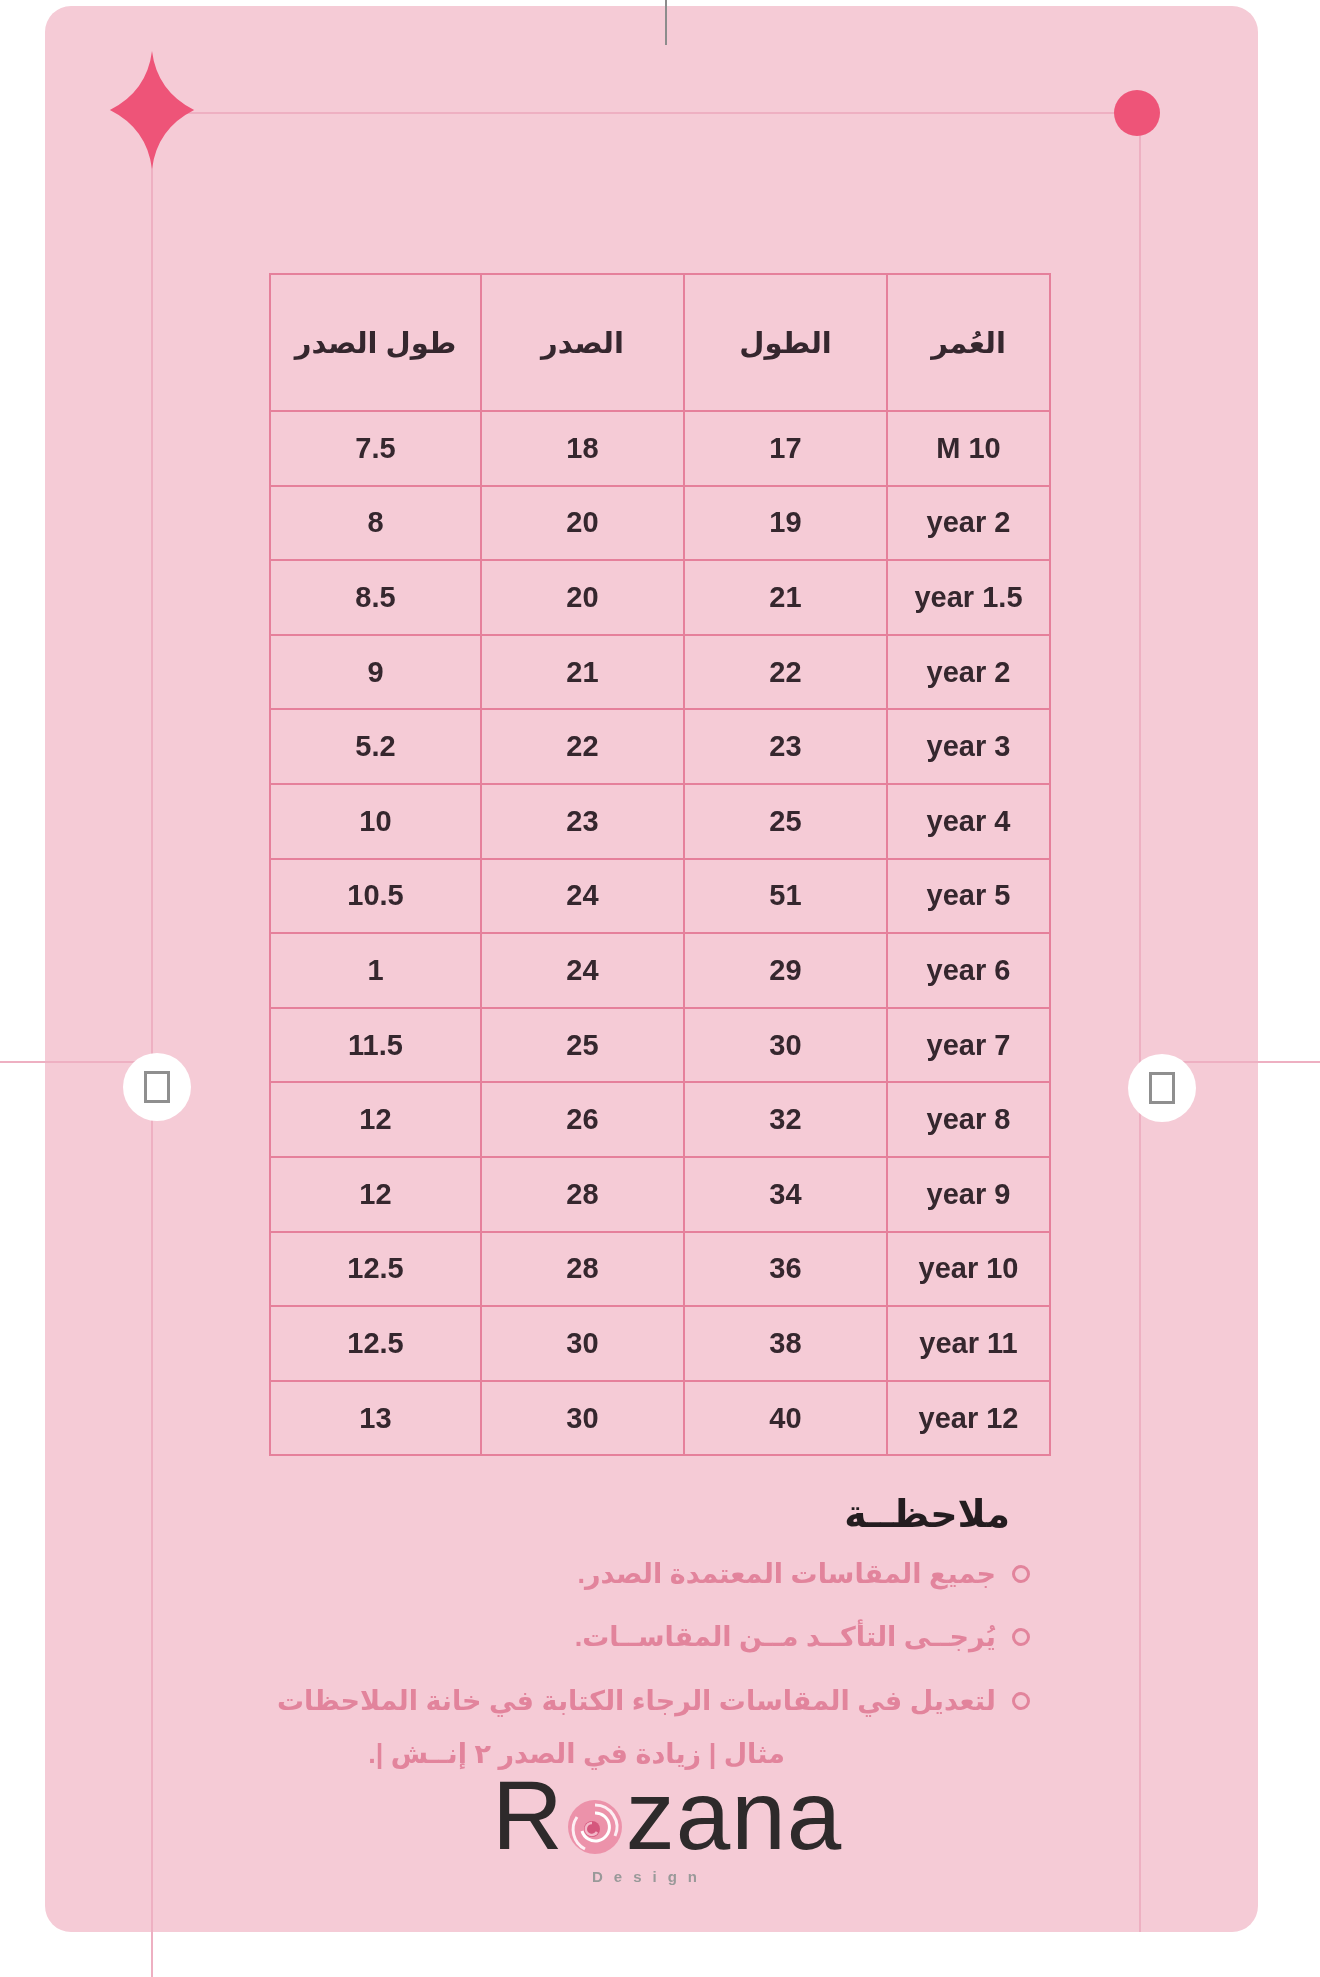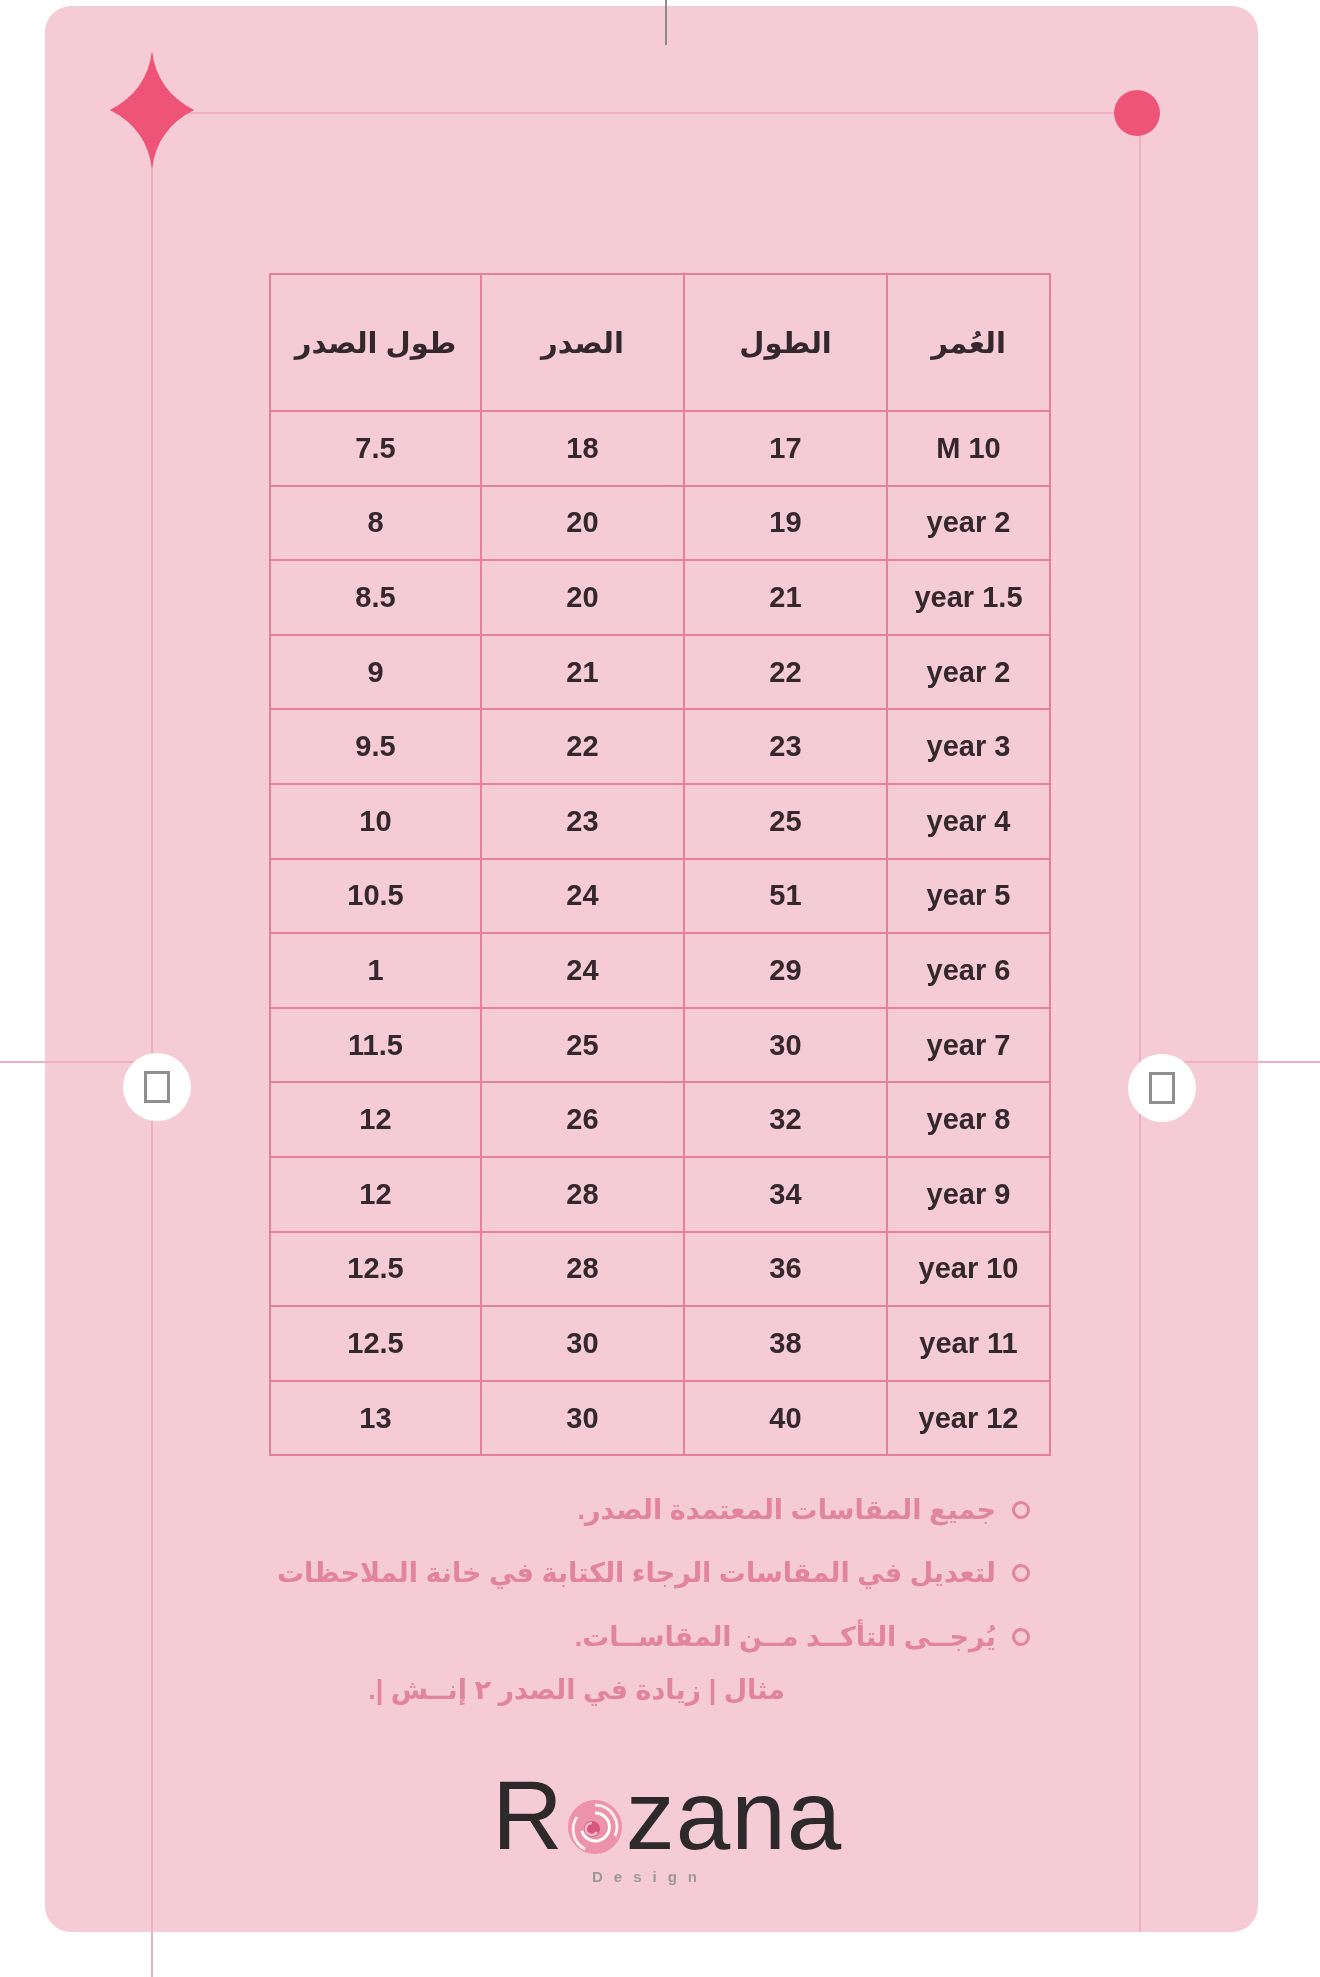--- a/index.html
+++ b/index.html
@@ -126,21 +126,21 @@
         <tr>
           <td>2 year</td>
           <td>22</td>
           <td>21</td>
           <td>9</td>
         </tr>
         <tr>
           <td>3 year</td>
           <td>23</td>
           <td>22</td>
-          <td>9.5</td>
+          <td>5.2</td>
         </tr>
         <tr>
           <td>4 year</td>
           <td>25</td>
           <td>23</td>
           <td>10</td>
         </tr>
         <tr>
           <td>5 year</td>
           <td>51</td>
@@ -186,32 +186,33 @@
         <tr>
           <td>12 year</td>
           <td>40</td>
           <td>30</td>
           <td>13</td>
         </tr>
       </tbody>
   </table>
 
   <div class="notes">
+    <div class="notes-heading">ملاحظــة</div>
     <div>
         <div class="note-item">
           <span class="note-marker"></span>
           <span>جميع المقاسات المعتمدة الصدر.</span>
         </div>
         <div class="note-item">
           <span class="note-marker"></span>
-          <span>لتعديل في المقاسات الرجاء الكتابة في خانة الملاحظات</span>
+          <span>يُرجــى التأكــد مــن المقاســات.</span>
         </div>
         <div class="note-item">
           <span class="note-marker"></span>
-          <span>يُرجــى التأكــد مــن المقاســات.</span>
+          <span>لتعديل في المقاسات الرجاء الكتابة في خانة الملاحظات</span>
         </div>
         <div class="note-item cont">
           <span>مثال | زيادة في الصدر ٢ إنــش |.</span>
         </div>
       </div>
   </div>
 
   <div class="logo">
     <div class="logo-row">
       <span>R</span>

